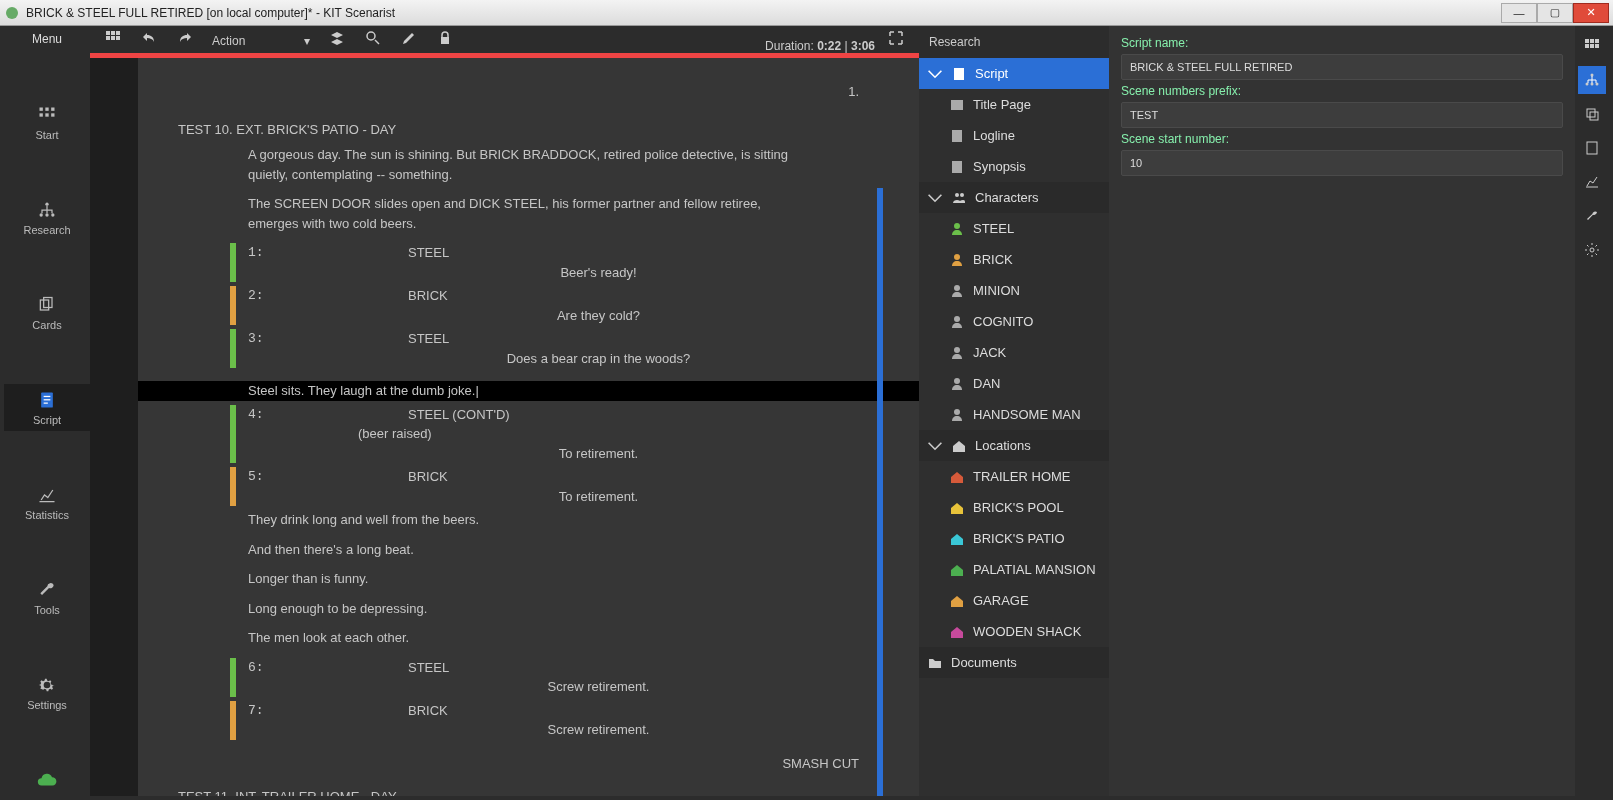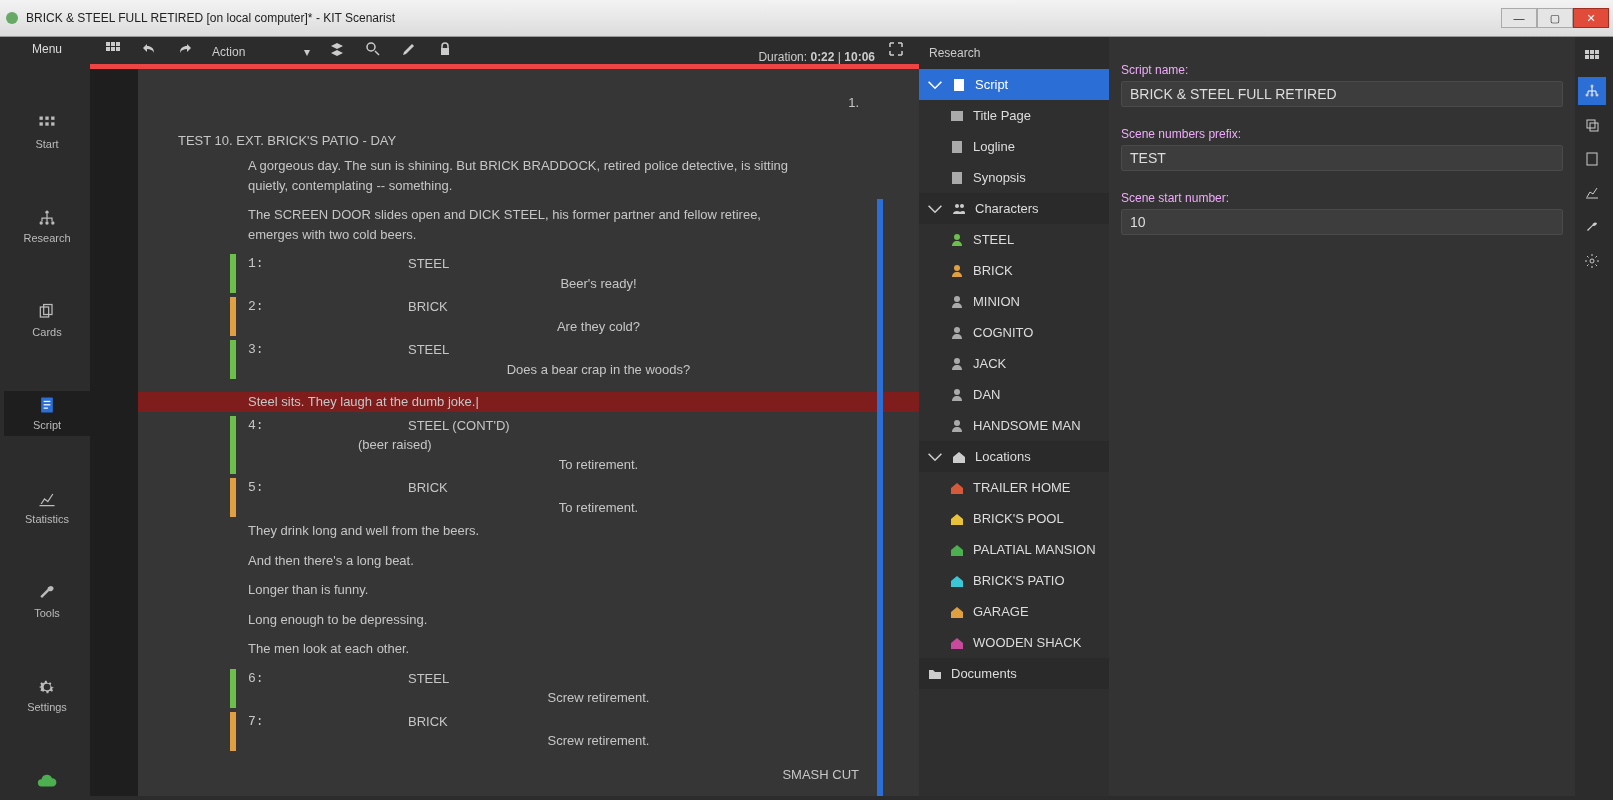--- a/index.html
+++ b/index.html
@@ -1,19 +1,19 @@
 <!DOCTYPE html>
 <html><head>
 <meta charset="utf-8">
 <style>
 * { margin: 0; padding: 0; box-sizing: border-box; font-family: "Segoe UI", Arial, sans-serif; }
 body { background: #1e1e1e; color: #ccc; width: 1613px; height: 800px; overflow: hidden; display: flex; flex-direction: column; }
 
 
-.titlebar { height: 26px; background: linear-gradient(#f3f3f3,#dcdcdc); display: flex; align-items: center; padding: 18px 4px; border-bottom: 1px solid #999; }
+.titlebar { height: 26px; background: linear-gradient(#f3f3f3,#dcdcdc); display: flex; align-items: center; padding: 8px 4px; border-bottom: 1px solid #999; }
 .titlebar .app-icon{width:16px;height:16px;margin-right:6px;}
 .titlebar .title-text { flex: 1; font-size: 12px; color: #222; }
 .winbtns { display: flex; gap: 0; }
 .winbtn { width: 36px; height: 20px; display: flex; align-items: center; justify-content: center; font-size: 11px; }
 .winbtn.min, .winbtn.max { background: #e5e5e5; border: 1px solid #aaa; color:#222;}
 .winbtn.close { background: #e04b3a; color: #fff; border: 1px solid #a02b1f; }
 
 .app { flex: 1; display: flex; background: #2c2c2c; overflow:hidden; border:4px solid #2c2c2c; border-top:none;}
 
 
@@ -42,39 +42,39 @@
 .scene-heading{margin:14px 0 6px 0;}
 .action{margin:4px 0 10px 70px;max-width:560px;}
 .dialogue-block{position:relative;margin:4px 0 2px 0;padding-left:70px;}
 .rev{position:absolute;left:52px;top:0;bottom:0;width:6px;}
 .rev.green{background:#6bbf4a;}
 .rev.orange{background:#e0a042;}
 .rev-num{position:absolute;left:70px;top:0;font-family:"Courier New",monospace;}
 .char{margin-left:160px;}
 .paren{margin-left:110px;}
 .dline{margin-left:80px;text-align:center;}
-.current-line{background:#7f1d1d;margin:13px -50px 4px -40px;padding:0 50px 0 110px;}
+.current-line{background:#000000;margin:13px -50px 4px -40px;padding:0 50px 0 110px;}
 .transition{text-align:right;margin:14px 10px 14px 0;}
 
 
 .navpanel{width:190px;background:#2f2f2f;display:flex;flex-direction:column;}
 .navpanel-header{height:32px;background:#2c2c2c;display:flex;align-items:center;padding:0 10px;font-size:12px;color:#ccc;}
 .tree{flex:1;overflow:auto;font-size:13px;}
 .tree-row{display:flex;align-items:center;height:31px;padding:0 8px;gap:8px;color:#ddd;cursor:pointer;}
 .tree-row.group{background:#2a2a2a;}
 .tree-row.selected{background:#2b6fd6;color:#fff;}
 .tree-row.sub{padding-left:30px;}
 .tree-row svg{width:16px;height:16px;flex-shrink:0;}
 .caret{width:10px;height:10px;}
 
 
 .proppanel{width:500px;background:#333;display:flex;}
 .propform{flex:1;padding:10px 12px;display:flex;flex-direction:column;gap:4px;}
-.propform label{font-size:12px;color:#f0abfc;margin-top:16px;}
-.propform input{height:26px;background:#3d3d3d;border:1px solid #4a4a4a;color:#ddd;padding:0 8px;font-size:14px;border-radius:2px;}
+.propform label{font-size:12px;color:#86efac;margin-top:0;}
+.propform input{height:26px;background:#3d3d3d;border:1px solid #4a4a4a;color:#ddd;padding:0 8px;font-size:11px;border-radius:2px;}
 .righttools{width:34px;background:#2c2c2c;display:flex;flex-direction:column;align-items:center;padding-top:6px;gap:6px;}
 .righttools .rt{width:28px;height:28px;display:flex;align-items:center;justify-content:center;}
 .righttools .rt.active{background:#2b6fd6;}
 .righttools svg{width:16px;height:16px;fill:#ccc;}
 </style>
 </head>
 <body>
 
 <div class="titlebar">
   <svg class="app-icon" viewBox="0 0 16 16">
@@ -200,21 +200,21 @@
           <svg viewBox="0 0 16 16">
             <rect x="4" y="7" width="8" height="7" fill="#ccc"></rect>
             <path d="M5 7V5a3 3 0 016 0v2" fill="none" stroke="#ccc" stroke-width="1.5"></path>
           </svg>
         </div>
       <div class="tool-spacer"></div>
       <div class="duration">
         <span>Duration:</span>
         <b>0:22</b>
         <span>|</span>
-        <b>10:06</b>
+        <b>3:06</b>
       </div>
       <div class="tbtn">
           <svg viewBox="0 0 16 16">
             <path d="M2 2h4M2 2v4M14 2h-4M14 2v4M2 14h4M2 14v-4M14 14h-4M14 14v-4" stroke="#ccc" stroke-width="1.5" fill="none"></path>
           </svg>
         </div>
     </div>
 
     <div class="editor-area">
       <div class="gutter"></div>
@@ -393,30 +393,30 @@
           </svg>
           <span>TRAILER HOME</span>
         </div>
       <div class="tree-row sub">
           <svg viewBox="0 0 16 16" fill="#e8c33a">
             <path d="M2 8l6-5 6 5v6H2z"></path>
           </svg>
           <span>BRICK'S POOL</span>
         </div>
       <div class="tree-row sub">
+          <svg viewBox="0 0 16 16" fill="#3ac7d6">
+            <path d="M2 8l6-5 6 5v6H2z"></path>
+          </svg>
+          <span>BRICK'S PATIO</span>
+        </div>
+      <div class="tree-row sub">
           <svg viewBox="0 0 16 16" fill="#4caf50">
             <path d="M2 8l6-5 6 5v6H2z"></path>
           </svg>
           <span>PALATIAL MANSION</span>
-        </div>
-      <div class="tree-row sub">
-          <svg viewBox="0 0 16 16" fill="#3ac7d6">
-            <path d="M2 8l6-5 6 5v6H2z"></path>
-          </svg>
-          <span>BRICK'S PATIO</span>
         </div>
       <div class="tree-row sub">
           <svg viewBox="0 0 16 16" fill="#e0a042">
             <path d="M2 8l6-5 6 5v6H2z"></path>
           </svg>
           <span>GARAGE</span>
         </div>
       <div class="tree-row sub">
           <svg viewBox="0 0 16 16" fill="#c74a9c">
             <path d="M2 8l6-5 6 5v6H2z"></path>

